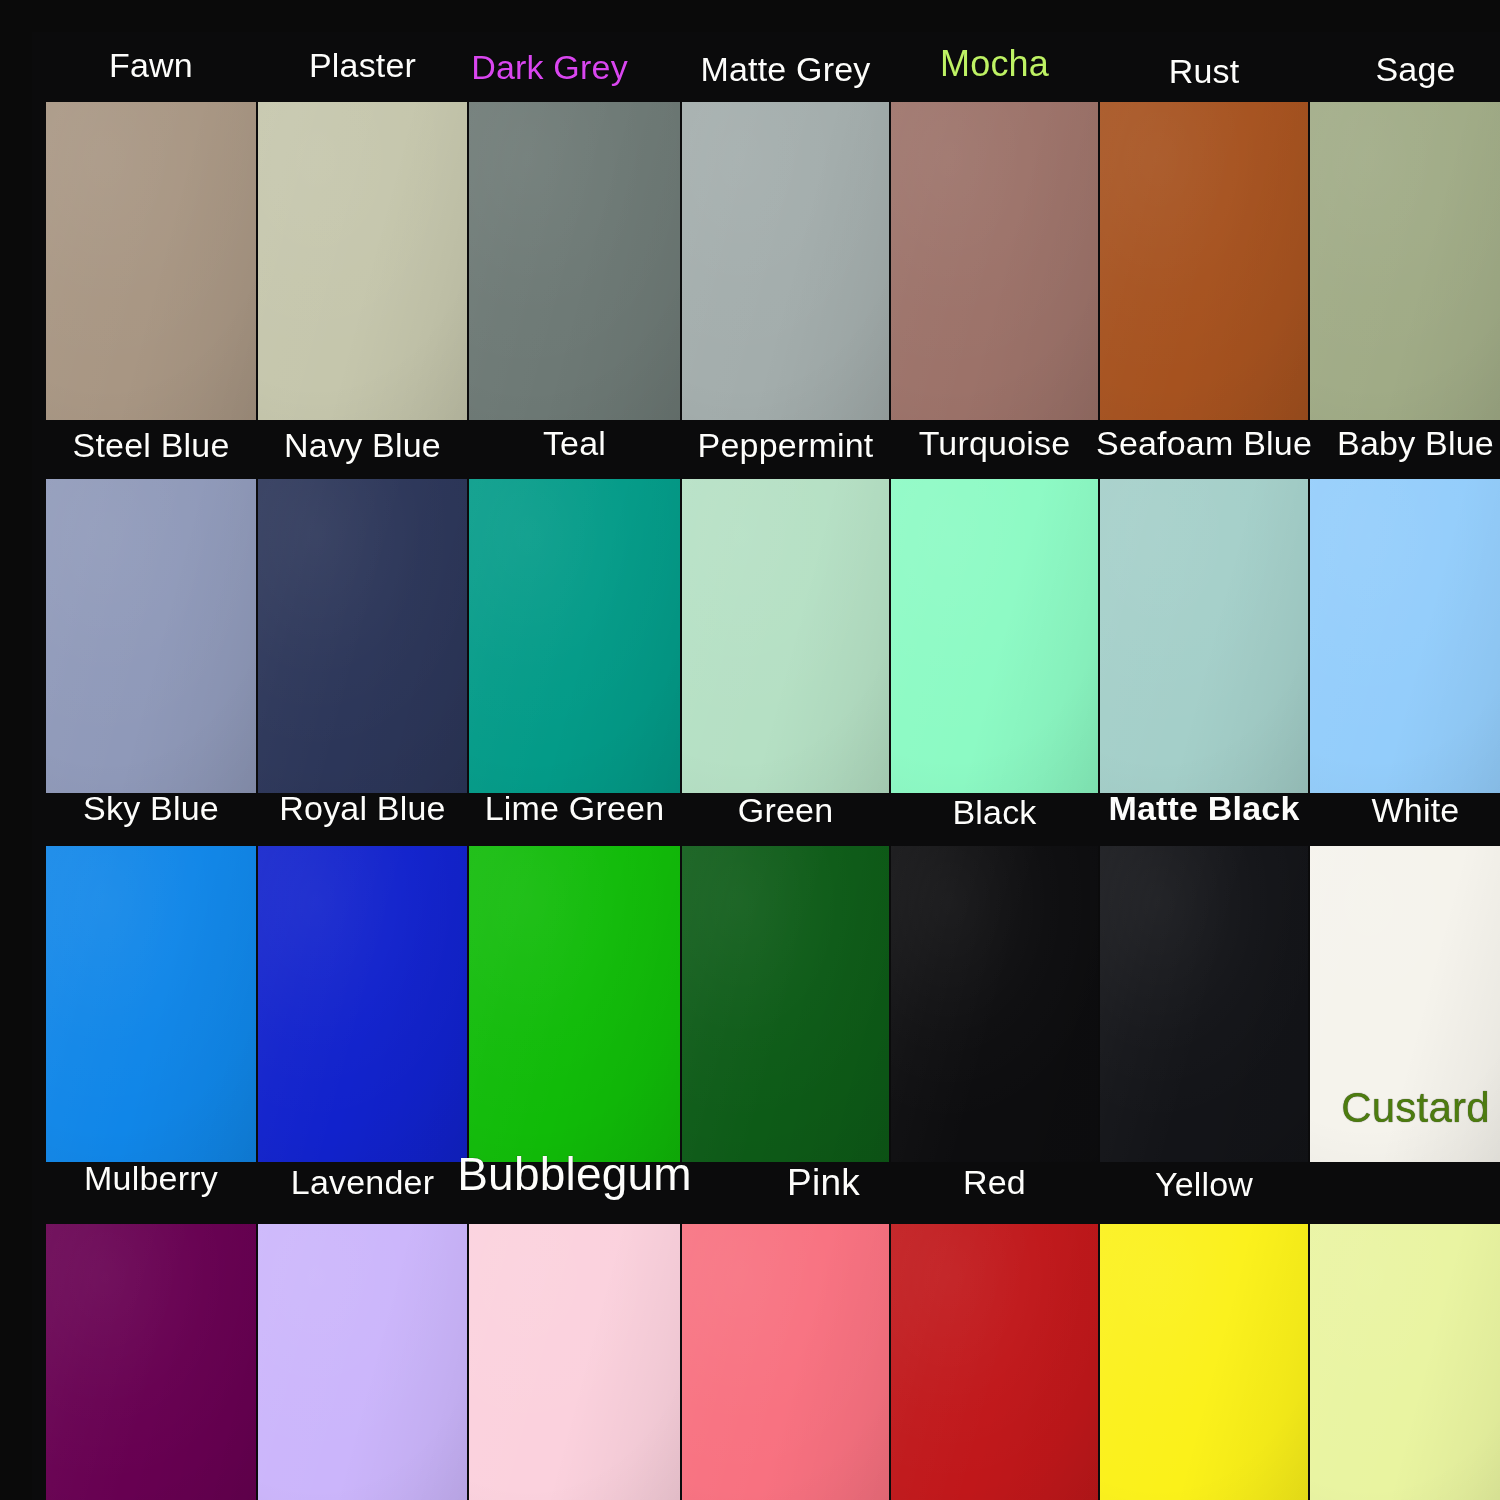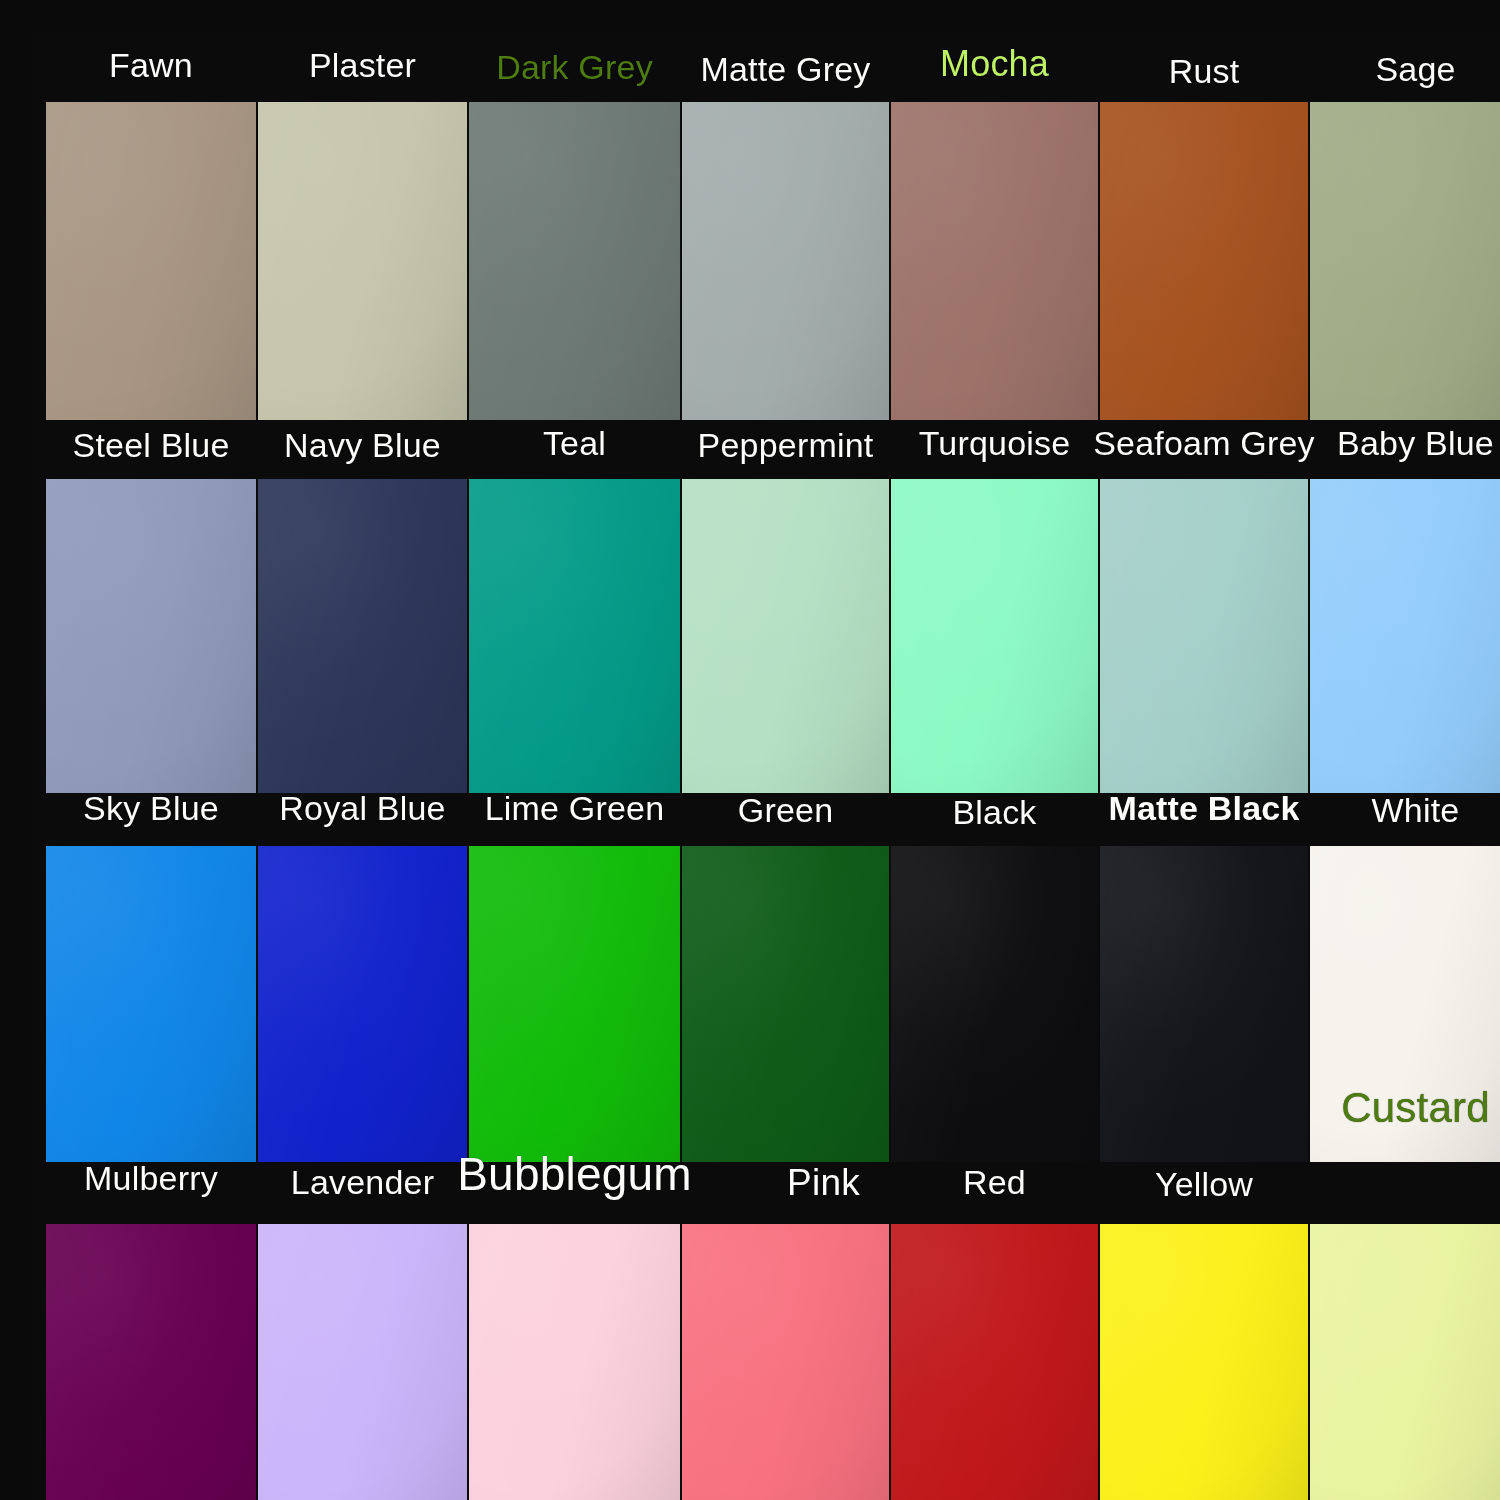--- a/index.html
+++ b/index.html
@@ -69,41 +69,41 @@
 </style>
 </head>
 <body>
 
 <div id="chart">
 
 <div class="label-cell" style="position: absolute; left: 14px; width: 210px; top: 28px; height: 38px; font-size: 34px; color: rgb(253, 253, 251);">Fawn</div>
     <div class="tile" style="position: absolute; left: 14px; top: 70px; width: 210px; height: 318px; background: rgb(168, 150, 131);"></div>
     <div class="label-cell" style="position: absolute; left: 226px; width: 209px; top: 28px; height: 38px; font-size: 34px; color: rgb(253, 253, 251);">Plaster</div>
     <div class="tile" style="position: absolute; left: 226px; top: 70px; width: 209px; height: 318px; background: rgb(197, 198, 172);"></div>
-    <div class="label-cell" style="position: absolute; left: 437px; width: 211px; top: 30px; height: 38px; font-size: 34px; color: #4d7c0f; text-align: center;">Dark Grey</div>
+    <div class="label-cell" style="position: absolute; left: 412px; width: 211px; top: 30px; height: 38px; font-size: 34px; color: #d946ef; text-align: center;">Dark Grey</div>
     <div class="tile" style="position: absolute; left: 437px; top: 70px; width: 211px; height: 318px; background: rgb(109, 121, 117);"></div>
     <div class="label-cell" style="position: absolute; left: 650px; width: 207px; top: 32px; height: 38px; font-size: 34px; color: rgb(253, 253, 251);">Matte Grey</div>
     <div class="tile" style="position: absolute; left: 650px; top: 70px; width: 207px; height: 318px; background: rgb(163, 173, 172);"></div>
     <div class="label-cell" style="position: absolute; left: 859px; width: 207px; top: 28px; height: 38px; font-size: 36px; color: #bef264;">Mocha</div>
     <div class="tile" style="position: absolute; left: 859px; top: 70px; width: 207px; height: 318px; background: rgb(156, 114, 105);"></div>
     <div class="label-cell" style="position: absolute; left: 1068px; width: 208px; top: 34px; height: 38px; font-size: 34px; color: rgb(253, 253, 251);">Rust</div>
     <div class="tile" style="position: absolute; left: 1068px; top: 70px; width: 208px; height: 318px; background: rgb(166, 82, 31);"></div>
     <div class="label-cell" style="position: absolute; left: 1278px; width: 211px; top: 32px; height: 38px; font-size: 34px; color: rgb(253, 253, 251);">Sage</div>
     <div class="tile" style="position: absolute; left: 1278px; top: 70px; width: 211px; height: 318px; background: rgb(160, 171, 134);"></div>
     <div class="label-cell" style="position: absolute; left: 14px; width: 210px; top: 408px; height: 38px; font-size: 34px; color: rgb(253, 253, 251);">Steel Blue</div>
     <div class="tile" style="position: absolute; left: 14px; top: 447px; width: 210px; height: 314px; background: rgb(143, 153, 185);"></div>
     <div class="label-cell" style="position: absolute; left: 226px; width: 209px; top: 408px; height: 38px; font-size: 34px; color: rgb(253, 253, 251);">Navy Blue</div>
     <div class="tile" style="position: absolute; left: 226px; top: 447px; width: 209px; height: 314px; background: rgb(44, 54, 89);"></div>
     <div class="label-cell" style="position: absolute; left: 437px; width: 211px; top: 406px; height: 38px; font-size: 34px; color: rgb(253, 253, 251);">Teal</div>
     <div class="tile" style="position: absolute; left: 437px; top: 447px; width: 211px; height: 314px; background: rgb(3, 155, 136);"></div>
     <div class="label-cell" style="position: absolute; left: 650px; width: 207px; top: 408px; height: 38px; font-size: 34px; color: rgb(253, 253, 251);">Peppermint</div>
     <div class="tile" style="position: absolute; left: 650px; top: 447px; width: 207px; height: 314px; background: rgb(181, 224, 196);"></div>
     <div class="label-cell" style="position: absolute; left: 859px; width: 207px; top: 406px; height: 38px; font-size: 34px; color: rgb(253, 253, 251);">Turquoise</div>
     <div class="tile" style="position: absolute; left: 859px; top: 447px; width: 207px; height: 314px; background: rgb(140, 250, 196);"></div>
-    <div class="label-cell" style="position: absolute; left: 1068px; width: 208px; top: 406px; height: 38px; font-size: 34px; color: rgb(253, 253, 251);">Seafoam Grey</div>
+    <div class="label-cell" style="position: absolute; left: 1068px; width: 208px; top: 406px; height: 38px; font-size: 34px; color: rgb(253, 253, 251);">Seafoam Blue</div>
     <div class="tile" style="position: absolute; left: 1068px; top: 447px; width: 208px; height: 314px; background: rgb(164, 207, 201);"></div>
     <div class="label-cell" style="position: absolute; left: 1278px; width: 211px; top: 406px; height: 38px; font-size: 34px; color: rgb(253, 253, 251);">Baby Blue</div>
     <div class="tile" style="position: absolute; left: 1278px; top: 447px; width: 211px; height: 314px; background: rgb(147, 205, 251);"></div>
     <div class="label-cell" style="position: absolute; left: 14px; width: 210px; top: 771px; height: 38px; font-size: 34px; color: rgb(253, 253, 251);">Sky Blue</div>
     <div class="tile" style="position: absolute; left: 14px; top: 814px; width: 210px; height: 316px; background: rgb(16, 134, 232);"></div>
     <div class="label-cell" style="position: absolute; left: 226px; width: 209px; top: 771px; height: 38px; font-size: 34px; color: rgb(253, 253, 251);">Royal Blue</div>
     <div class="tile" style="position: absolute; left: 226px; top: 814px; width: 209px; height: 316px; background: rgb(17, 34, 204);"></div>
     <div class="label-cell" style="position: absolute; left: 437px; width: 211px; top: 771px; height: 38px; font-size: 34px; color: rgb(253, 253, 251);">Lime Green</div>
     <div class="tile" style="position: absolute; left: 437px; top: 814px; width: 211px; height: 316px; background: rgb(16, 187, 8);"></div>
     <div class="label-cell" style="position: absolute; left: 650px; width: 207px; top: 773px; height: 38px; font-size: 34px; color: rgb(253, 253, 251);">Green</div>

